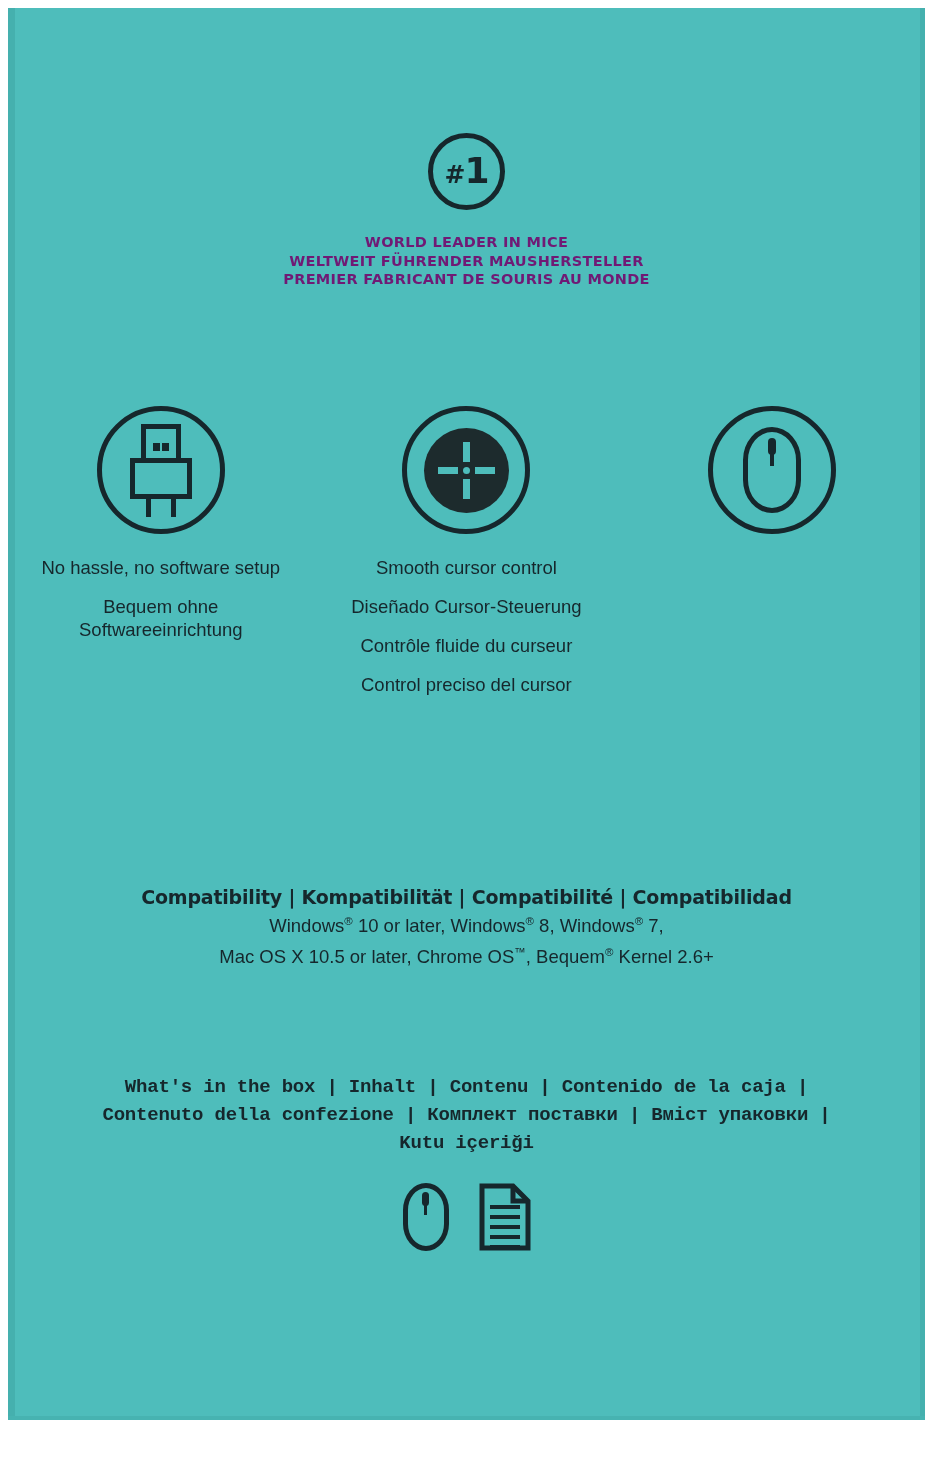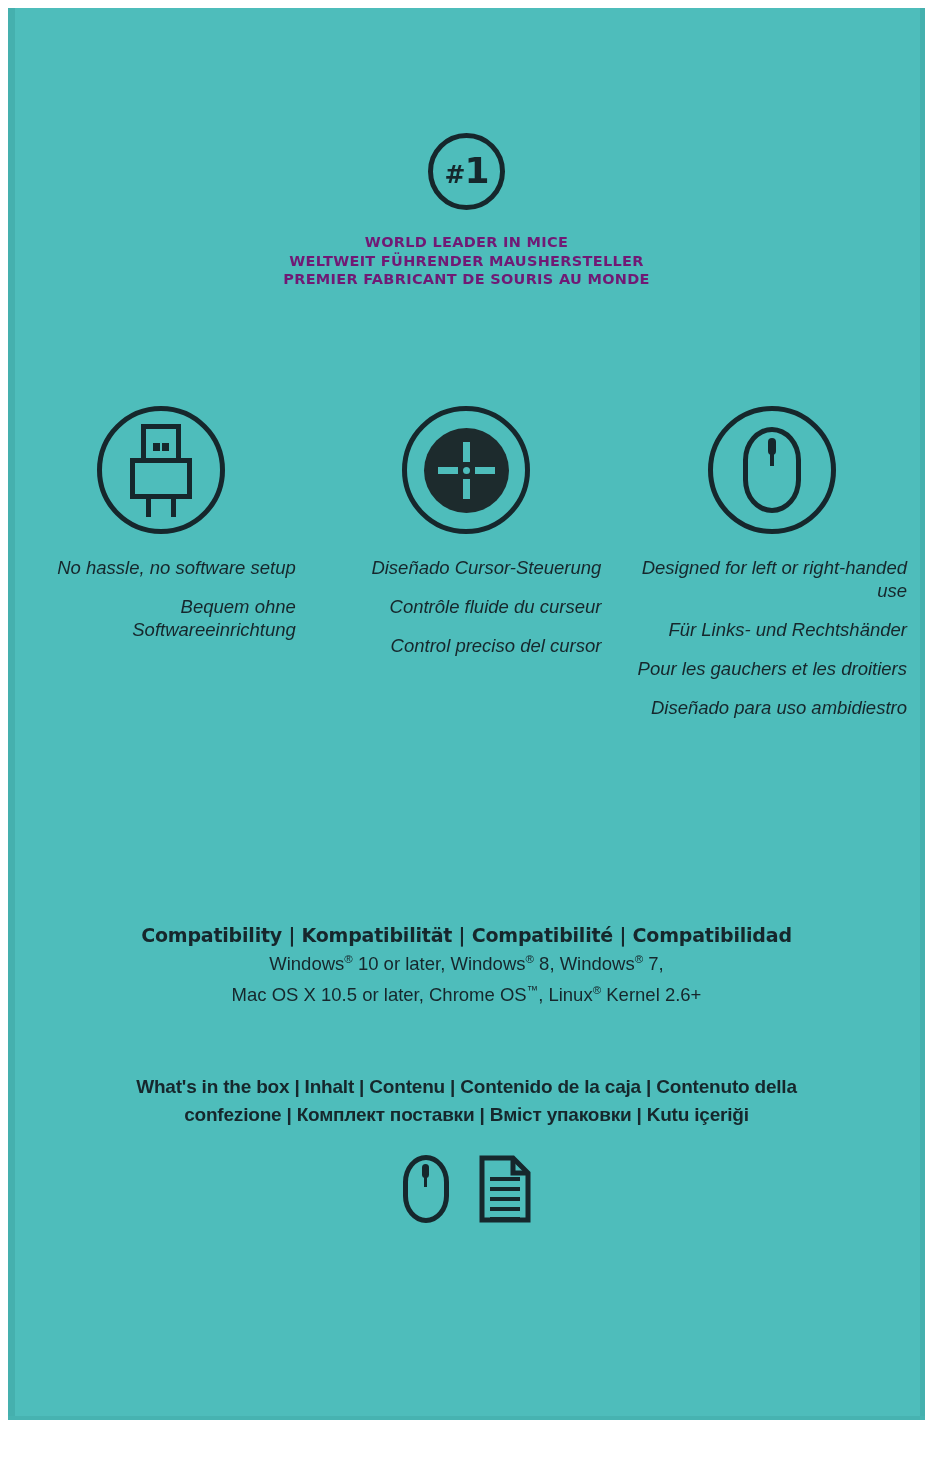--- a/index.html
+++ b/index.html
@@ -104,26 +104,25 @@
     border: 5px solid #16272c;
     border-radius: 50%;
     box-sizing: border-box;
     display: flex;
     align-items: center;
     justify-content: center;
     position: relative;
   }
   .feature-texts {
     margin-top: 22px;
-    text-align: right;
+    text-align: center;
     color: #16272c;
     font-size: 18.5px;
     line-height: 23px;
     width: 270px;
-    font-style: italic;
   }
   .feature-texts .line { margin-bottom: 16px; }
   .feature-texts .line:last-child { margin-bottom: 0; }
 
   
   .usb-wrap { width: 68px; height: 92px; position: relative; }
   .usb-head {
     position: absolute;
     left: 14px; top: 0;
     width: 40px; height: 36px;
@@ -196,21 +195,21 @@
     position: absolute;
     left: 27px; top: 25px;
     width: 4px; height: 14px;
     background: #16272c;
   }
 
   
   #compat {
     position: absolute;
     left: 0;
-    top: 916px;
+    top: 878px;
     width: 917px;
     text-align: center;
     color: #16272c;
   }
   #compat-heading {
     font-family: "DejaVu Sans", sans-serif;
     font-weight: bold;
     font-size: 19px;
     letter-spacing: -0.2px;
   }
@@ -223,21 +222,21 @@
   
   #box-section {
     position: absolute;
     left: 0;
     top: 1065px;
     width: 917px;
     text-align: center;
     color: #16272c;
   }
   #box-heading {
-    font-family: Liberation Sans, sans-serif;
+    font-family: Liberation Mono, monospace;
     font-weight: bold;
     font-size: 19px;
     line-height: 28px;
     letter-spacing: -0.2px;
     padding: 0 92px;
   }
   #box-icons {
     margin-top: 26px;
     display: flex;
     justify-content: center;
@@ -315,48 +314,43 @@
       <div class="icon-circle">
         <div class="cross-wrap">
           <span class="cross-bar top"></span>
           <span class="cross-bar bot"></span>
           <span class="cross-bar lft"></span>
           <span class="cross-bar rgt"></span>
           <span class="cross-dot"></span>
         </div>
       </div>
       <div class="feature-texts">
+        <div class="line">Smooth cursor control</div>
         <div class="line">Diseñado Cursor-Steuerung</div>
         <div class="line">Contrôle fluide du curseur</div>
         <div class="line">Control preciso del cursor</div>
       </div>
     </div>
 
     <div class="feature">
       <div class="icon-circle">
         <div class="mouse-wrap">
           <div class="mouse-body"></div>
           <div class="mouse-wheel"></div>
           <div class="mouse-stem"></div>
         </div>
       </div>
-      <div class="feature-texts">
-        <div class="line">Designed for left or right-handed use</div>
-        <div class="line">Für Links- und Rechtshänder</div>
-        <div class="line">Pour les gauchers et les droitiers</div>
-        <div class="line">Diseñado para uso ambidiestro</div>
-      </div>
     </div>
   </div>
 
   <div id="compat">
     <div id="compat-heading">Compatibility | Kompatibilität | Compatibilité | Compatibilidad</div>
     <div id="compat-list">
       <div><span>Windows</span><sup>®</sup><span> 10 or later, Windows</span><sup>®</sup><span> 8, Windows</span><sup>®</sup><span> 7,</span></div>
-      <div><span>Mac OS X 10.5 or later, Chrome OS</span><sup>™</sup><span>, Linux</span><sup>®</sup><span> Kernel 2.6+</span></div>
+      <div><span>Mac OS X 10.5 or later, Chrome OS</span><sup>™</sup><span>, Bequem</span><sup>®</sup><span> Kernel 2.6+</span></div>
     </div>
   </div>
 
   <div id="box-section">
     <div id="box-heading">What's in the box  |  Inhalt  |  Contenu  |  Contenido de la caja  |  Contenuto della confezione  |  Комплект поставки  |  Вміст упаковки  |  Kutu içeriği</div>
     <div id="box-icons">
       <div class="bmouse">
         <div class="body"></div>
         <div class="wheel"></div>
         <div class="stem"></div>

